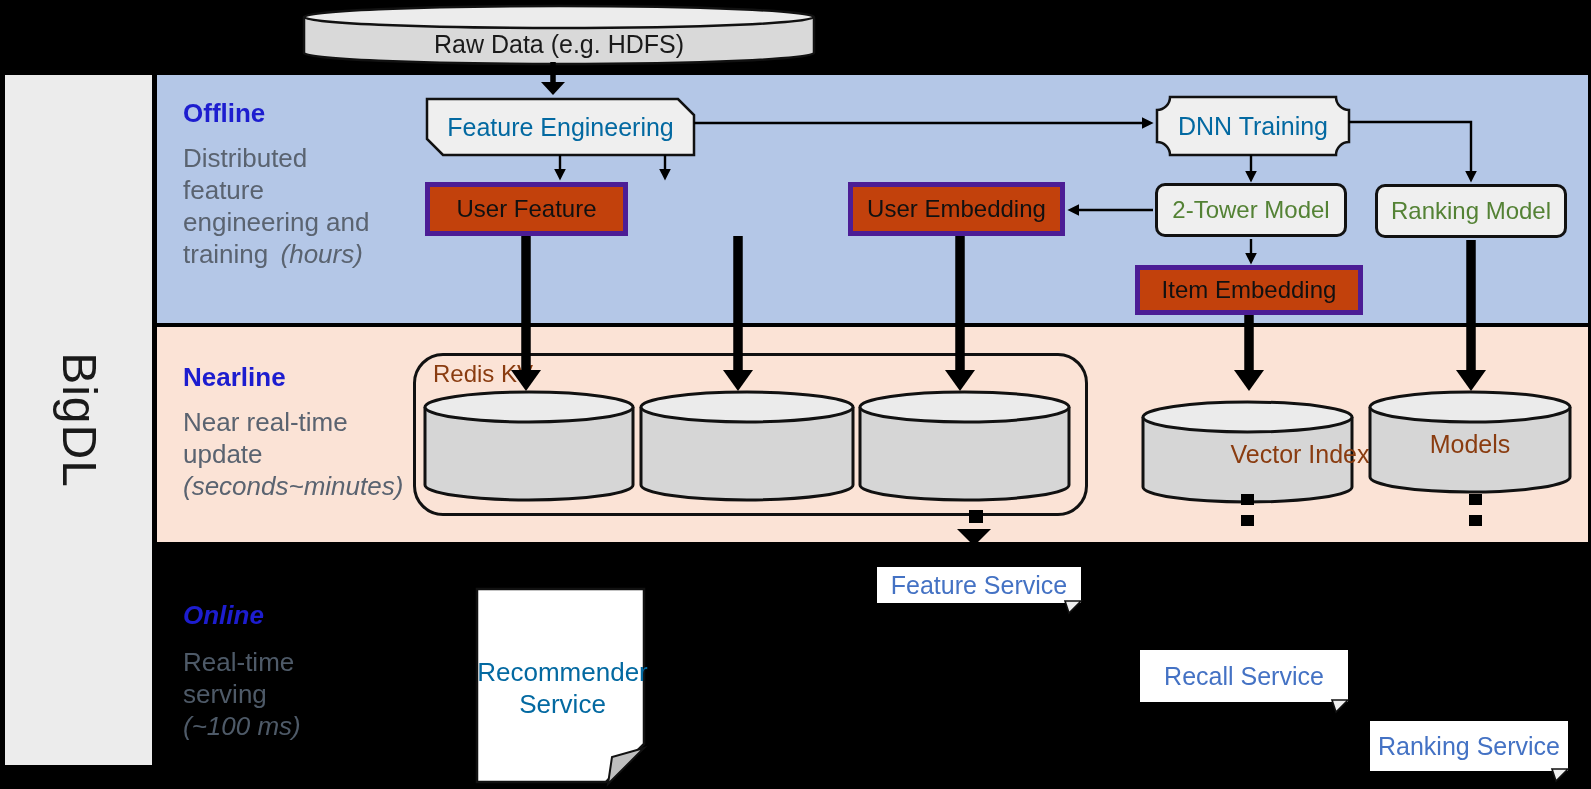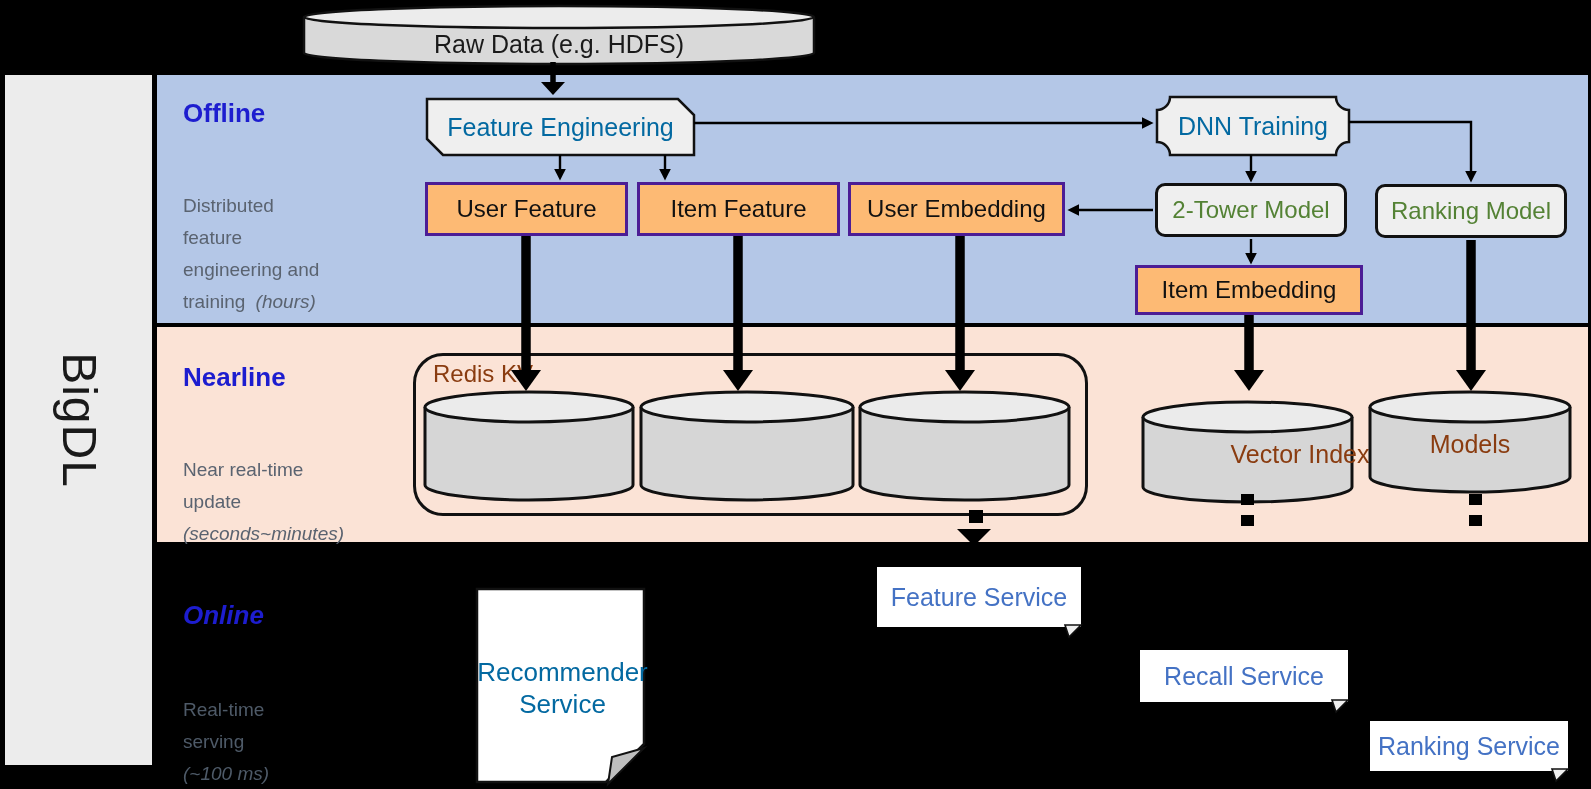--- a/index.html
+++ b/index.html
@@ -3,25 +3,25 @@
 <meta charset="utf-8">
 <style>
   html,body{margin:0;padding:0;background:#000;}
   #canvas{position:relative;width:1591px;height:789px;background:#000;
           font-family:"Liberation Sans",sans-serif;overflow:hidden;}
   .abs{position:absolute;}
   .band{position:absolute;left:157px;width:1431px;}
   #band-offline{top:75px;height:248px;background:#b4c7e7;}
   #band-nearline{top:327px;height:215px;background:#fbe3d6;}
   .sec-title{font-size:26px;font-weight:600;color:#1d1dcf;}
-  .sec-desc{font-size:19px;color:#5a6370;line-height:32px;margin-top:48px;}
+  .sec-desc{font-size:26px;color:#5a6370;line-height:32px;}
   .sec-desc .it{font-style:italic;}
   .node{position:absolute;display:flex;align-items:center;justify-content:center;
         font-size:24px;z-index:3;text-align:center;}
-  .graybox{background:#fdba74;border:3px solid #4c1d95;color:#111;box-sizing:border-box;}
+  .graybox{background:#c2410c;border:5px solid #4c1d95;color:#111;box-sizing:border-box;}
   .roundbox{background:#efefef;border:3px solid #111;border-radius:10px;
             color:#548235;box-sizing:border-box;}
   .shape{position:absolute;z-index:3;}
   .shape svg{position:absolute;left:0;top:0;}
   .shape .lbl{position:absolute;left:0;top:0;width:100%;height:100%;
               display:flex;align-items:center;justify-content:center;font-size:24px;}
   .blue{color:#0369a1;}
   .brown{color:#8a3c10;}
   .whitebox{position:absolute;background:#fff;display:flex;align-items:center;
             justify-content:center;font-size:25px;color:#4472c4;z-index:3;}
@@ -73,23 +73,20 @@
   <div class="shape" style="left:1155px;top:95px;width:196px;height:62px;">
     <svg width="196" height="62">
       <path d="M13,0 H179 A13,13 0 0 0 192,13 V45 A13,13 0 0 0 179,58 H13 A13,13 0 0 0 0,45 V13 A13,13 0 0 0 13,0 Z" transform="translate(2,2)" fill="#efefef" stroke="#111" stroke-width="2.5"></path>
     </svg>
     <span class="lbl blue" style="font-size:25px;">DNN Training</span>
   </div>
 
   <div class="node graybox" style="left:425px;top:182px;width:203px;height:54px;">
     <span>User Feature</span>
   </div>
-  <div class="node graybox" style="left:637px;top:182px;width:203px;height:54px;">
-    <span>Item Feature</span>
-  </div>
   <div class="node graybox" style="left:848px;top:182px;width:217px;height:54px;">
     <span>User Embedding</span>
   </div>
   <div class="node graybox" style="left:1135px;top:265px;width:228px;height:50px;">
     <span>Item Embedding</span>
   </div>
 
   <div class="node roundbox" style="left:1155px;top:183px;width:192px;height:54px;">
     <span>2-Tower Model</span>
   </div>
@@ -153,21 +150,21 @@
     <svg width="175" height="201">
       <path d="M0,0 H167 V155 L129,193 H0 Z" transform="translate(2,2)" fill="#fff" stroke="#111" stroke-width="2.5"></path>
       <path d="M133,197 L169,161 L137,170 Z" fill="#bfbfbf" stroke="#111" stroke-width="2"></path>
     </svg>
     <div class="lbl blue" style="flex-direction:column;font-size:26px;line-height:32px;padding-bottom:20px;">
       <span>Recommender</span>
       <span>Service</span>
     </div>
   </div>
 
-  <div class="whitebox" style="left:877px;top:567px;width:204px;height:60px;">
+  <div class="whitebox" style="left:877px;top:567px;width:204px;height:36px;">
     <span>Feature Service</span>
     <svg class="fold" width="20" height="16">
         <path d="M2,1 L18,1 L6,13 Z" fill="#efefef" stroke="#111" stroke-width="1.6"></path>
       </svg>
   </div>
   <div class="whitebox" style="left:1140px;top:650px;width:208px;height:52px;">
     <span>Recall Service</span>
     <svg class="fold" width="20" height="16">
         <path d="M2,1 L18,1 L6,13 Z" fill="#efefef" stroke="#111" stroke-width="1.6"></path>
       </svg>

